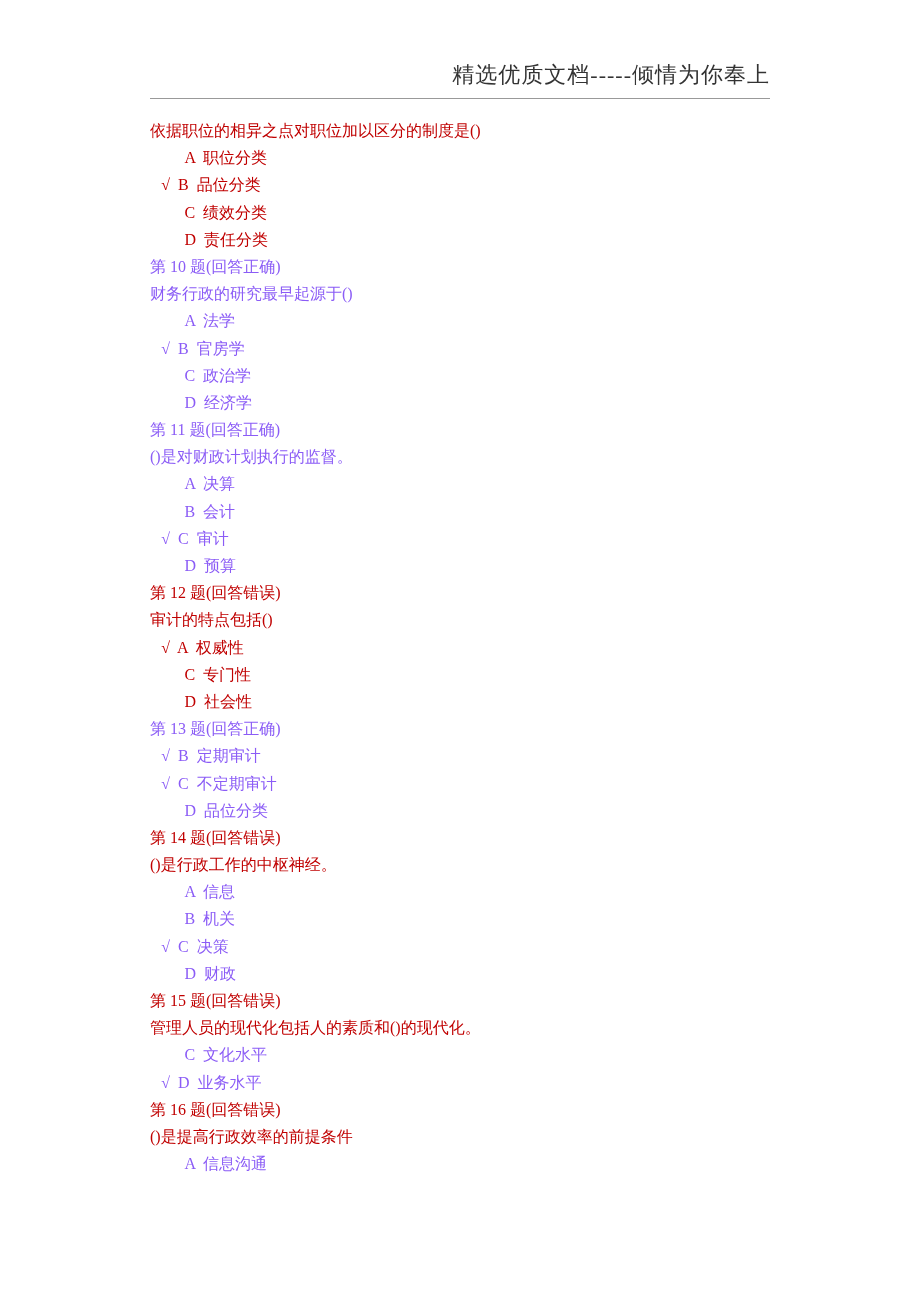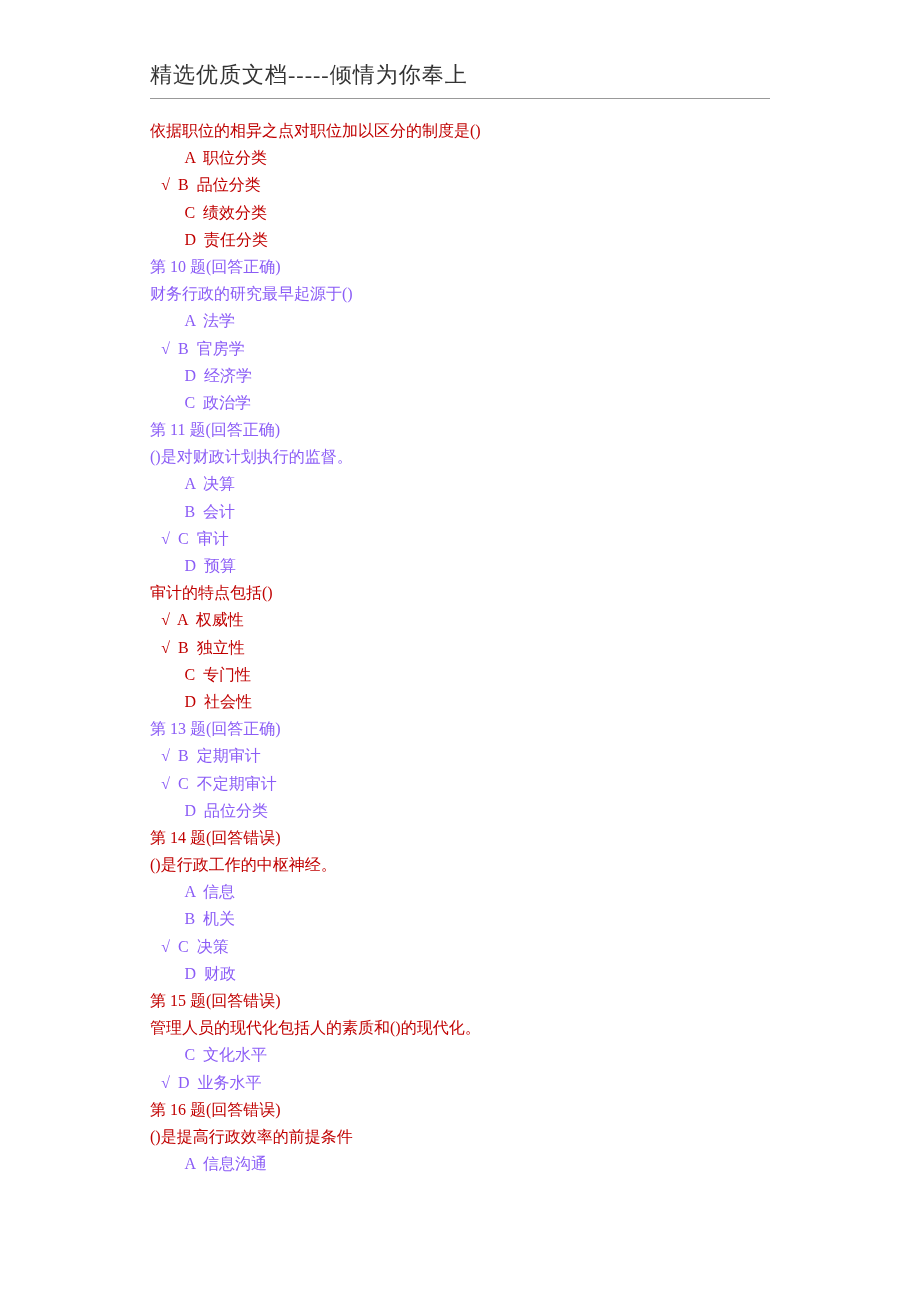--- a/index.html
+++ b/index.html
@@ -9,21 +9,21 @@
       font-family: "SimSun", "宋体", serif;
       font-size: 16px;
       color: #000;
       width: 920px;
     }
     .page {
       padding: 60px 150px 40px 150px;
       box-sizing: border-box;
     }
     .header {
-      text-align: left;
+      text-align: right;
       font-size: 22px;
       color: #333;
       padding-bottom: 8px;
       border-bottom: 1px solid #999;
       margin-bottom: 18px;
       letter-spacing: 1px;
     }
     .line {
       line-height: 1.7;
       white-space: pre;
@@ -51,31 +51,31 @@
   <div id="content">
       <div class="line red">依据职位的相异之点对职位加以区分的制度是()</div>
       <div class="line opt red"><span class="lbl">A  职位分类</span></div>
       <div class="line opt marked red"><span class="lbl">B  品位分类</span></div>
       <div class="line opt red"><span class="lbl">C  绩效分类</span></div>
       <div class="line opt red"><span class="lbl">D  责任分类</span></div>
       <div class="line black">第 10 题(回答正确)</div>
       <div class="line black">财务行政的研究最早起源于()</div>
       <div class="line opt black"><span class="lbl">A  法学</span></div>
       <div class="line opt marked black"><span class="lbl">B  官房学</span></div>
+      <div class="line opt black"><span class="lbl">C  政治学</span></div>
       <div class="line opt black"><span class="lbl">D  经济学</span></div>
-      <div class="line opt black"><span class="lbl">C  政治学</span></div>
       <div class="line black">第 11 题(回答正确)</div>
       <div class="line black">()是对财政计划执行的监督。</div>
       <div class="line opt black"><span class="lbl">A  决算</span></div>
       <div class="line opt black"><span class="lbl">B  会计</span></div>
       <div class="line opt marked black"><span class="lbl">C  审计</span></div>
       <div class="line opt black"><span class="lbl">D  预算</span></div>
+      <div class="line red">第 12 题(回答错误)</div>
       <div class="line red">审计的特点包括()</div>
       <div class="line opt marked red"><span class="lbl">A  权威性</span></div>
-      <div class="line opt marked red"><span class="lbl">B  独立性</span></div>
       <div class="line opt red"><span class="lbl">C  专门性</span></div>
       <div class="line opt red"><span class="lbl">D  社会性</span></div>
       <div class="line black">第 13 题(回答正确)</div>
       <div class="line opt marked black"><span class="lbl">B  定期审计</span></div>
       <div class="line opt marked black"><span class="lbl">C  不定期审计</span></div>
       <div class="line opt black"><span class="lbl">D  品位分类</span></div>
       <div class="line red">第 14 题(回答错误)</div>
       <div class="line red">()是行政工作的中枢神经。</div>
       <div class="line opt black"><span class="lbl">A  信息</span></div>
       <div class="line opt black"><span class="lbl">B  机关</span></div>

